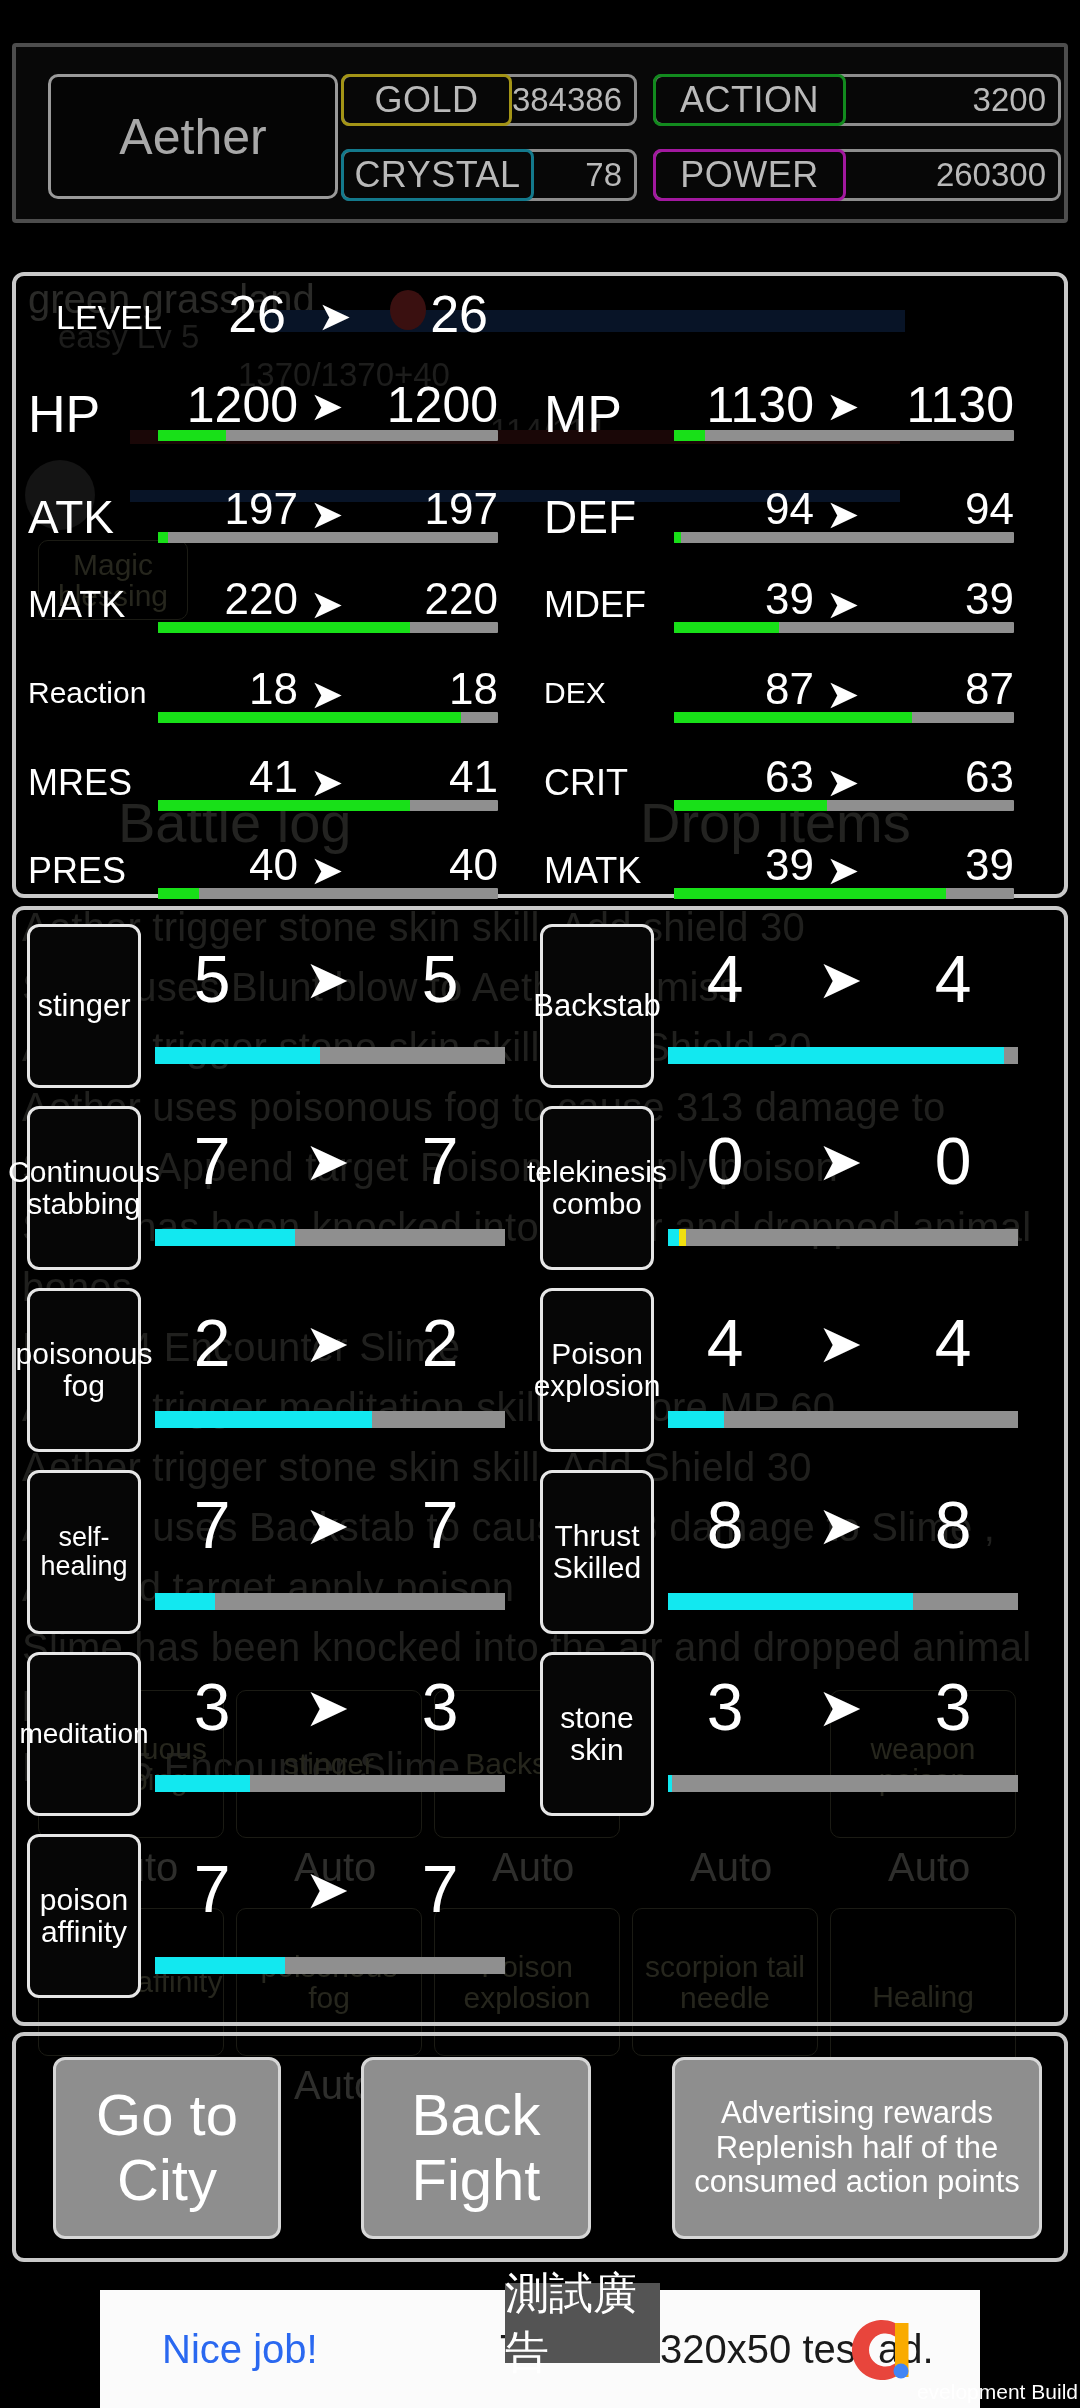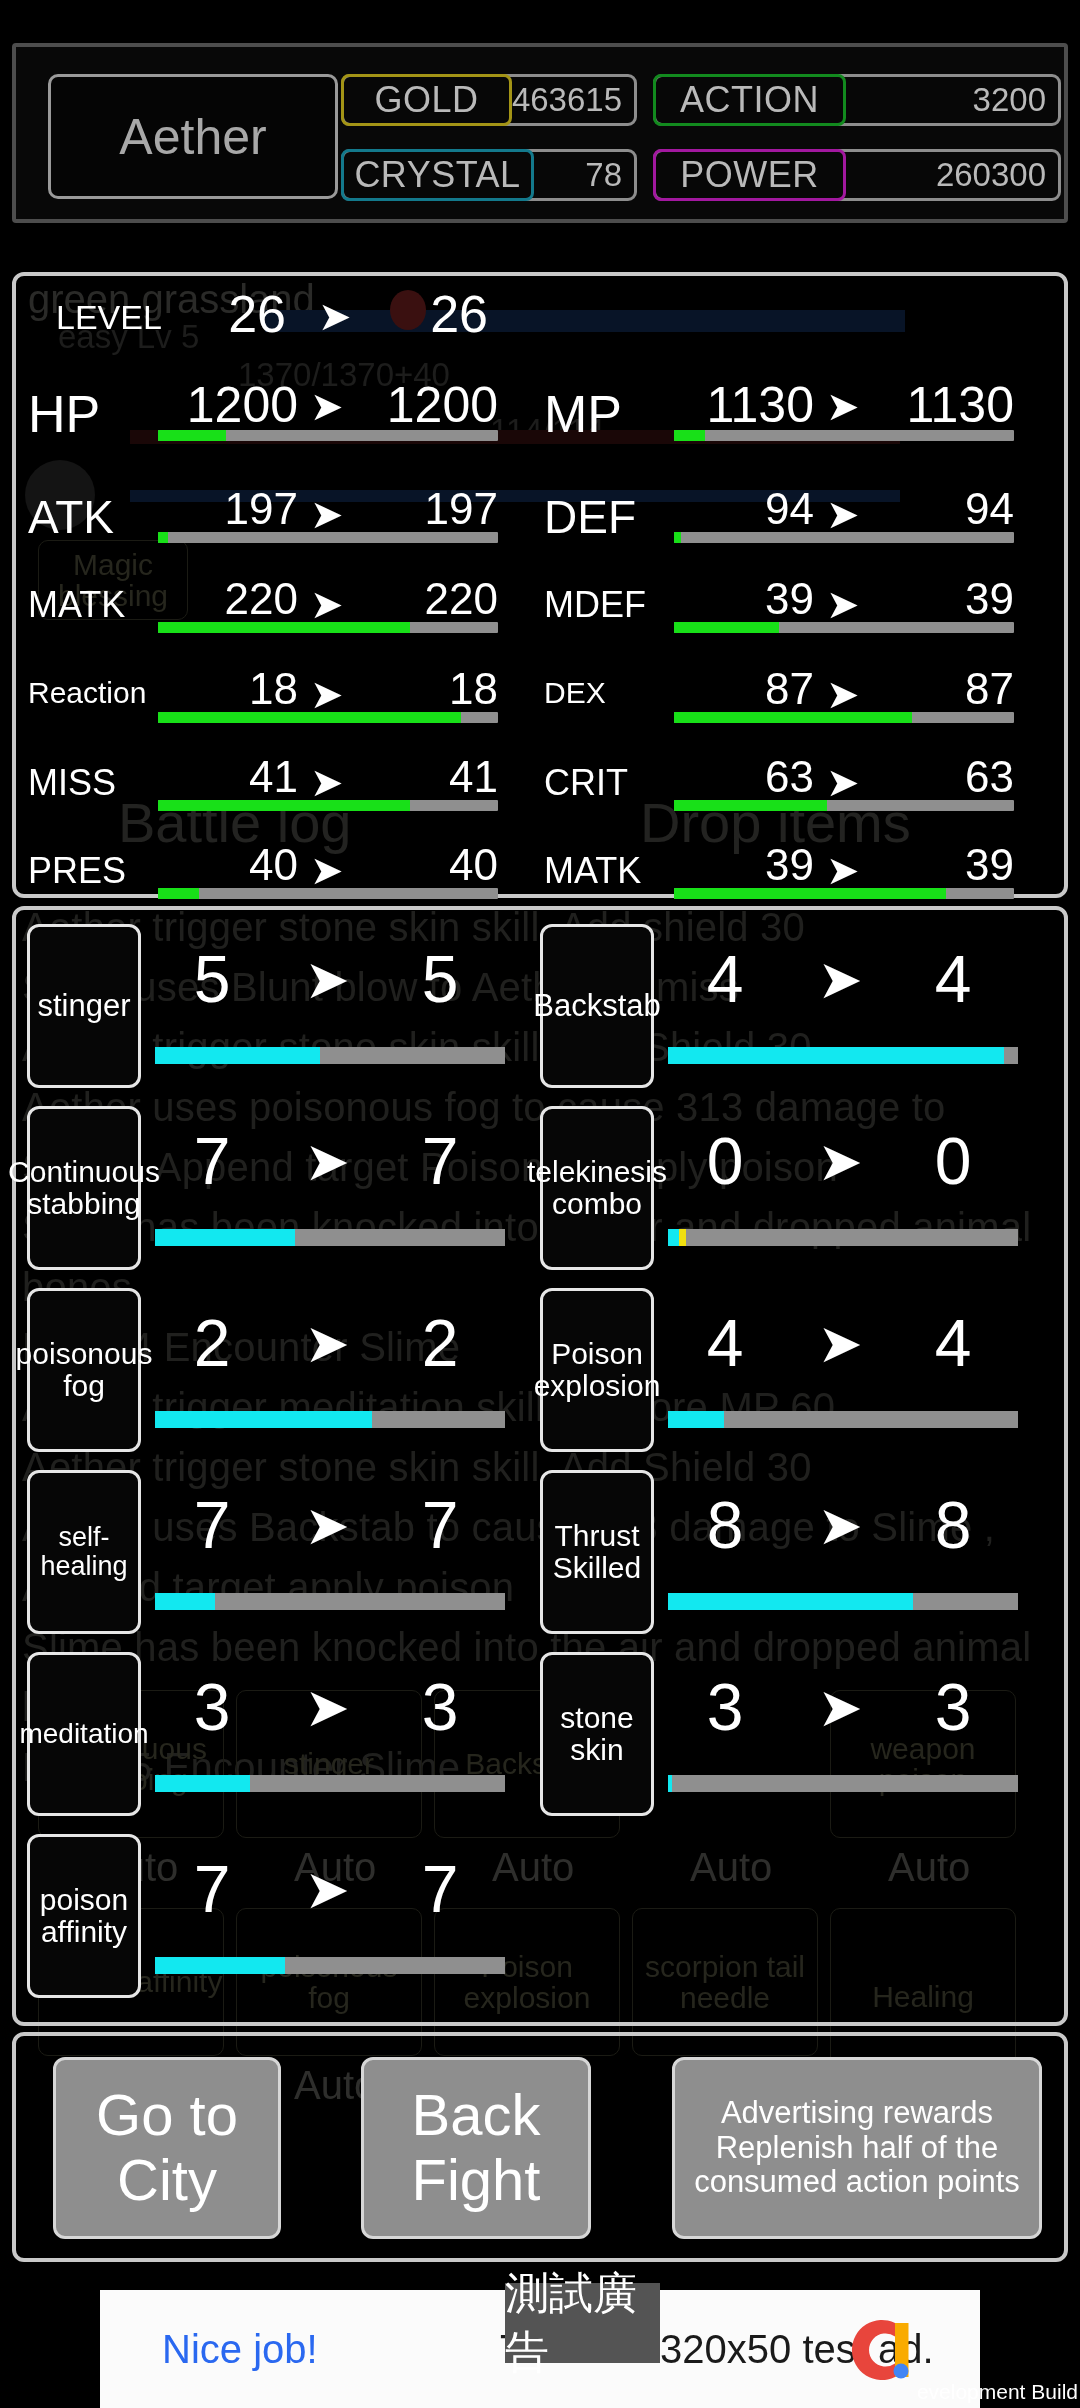--- a/index.html
+++ b/index.html
@@ -209,21 +209,21 @@
       <div class="bg-auto" style="left: 888px; top: 2063px;">Auto</div>
     </div>
 
   <div class="hdr-outer">
     <div class="name-box">
       <span>Aether</span>
     </div>
 
     <div class="res-cell" id="res-gold">
       <div class="res-tag">GOLD</div>
-      <div class="res-val">463615</div>
+      <div class="res-val">384386</div>
     </div>
     <div class="res-cell" id="res-crystal">
       <div class="res-tag">CRYSTAL</div>
       <div class="res-val">78</div>
     </div>
     <div class="res-cell" id="res-action">
       <div class="res-tag">ACTION</div>
       <div class="res-val">3200</div>
     </div>
     <div class="res-cell" id="res-power">
@@ -270,21 +270,21 @@
         <div class="stat-row">
           <div class="stat-label" style="left: 0px; top: 392px; font-size: 30px; width: 120px;">Reaction</div>
           <div class="stat-from" style="left: 120px; top: 380px; font-size: 44px; width: 150px;">18</div>
           <div class="stat-arrow" style="left: 282px; top: 390px;">➤</div>
           <div class="stat-to" style="left: 320px; top: 380px; font-size: 44px; width: 150px;">18</div>
           <div class="stat-bar" style="left: 130px; top: 428px; width: 340px;">
             <i style="width: 89%;"></i>
           </div>
         </div>
         <div class="stat-row">
-          <div class="stat-label" style="left: 0px; top: 478px; font-size: 36px; width: 120px;">MISS</div>
+          <div class="stat-label" style="left: 0px; top: 478px; font-size: 36px; width: 120px;">MRES</div>
           <div class="stat-from" style="left: 120px; top: 468px; font-size: 44px; width: 150px;">41</div>
           <div class="stat-arrow" style="left: 282px; top: 478px;">➤</div>
           <div class="stat-to" style="left: 320px; top: 468px; font-size: 44px; width: 150px;">41</div>
           <div class="stat-bar" style="left: 130px; top: 516px; width: 340px;">
             <i style="width: 74%;"></i>
           </div>
         </div>
         <div class="stat-row">
           <div class="stat-label" style="left: 0px; top: 566px; font-size: 36px; width: 120px;">PRES</div>
           <div class="stat-from" style="left: 120px; top: 556px; font-size: 44px; width: 150px;">40</div>

